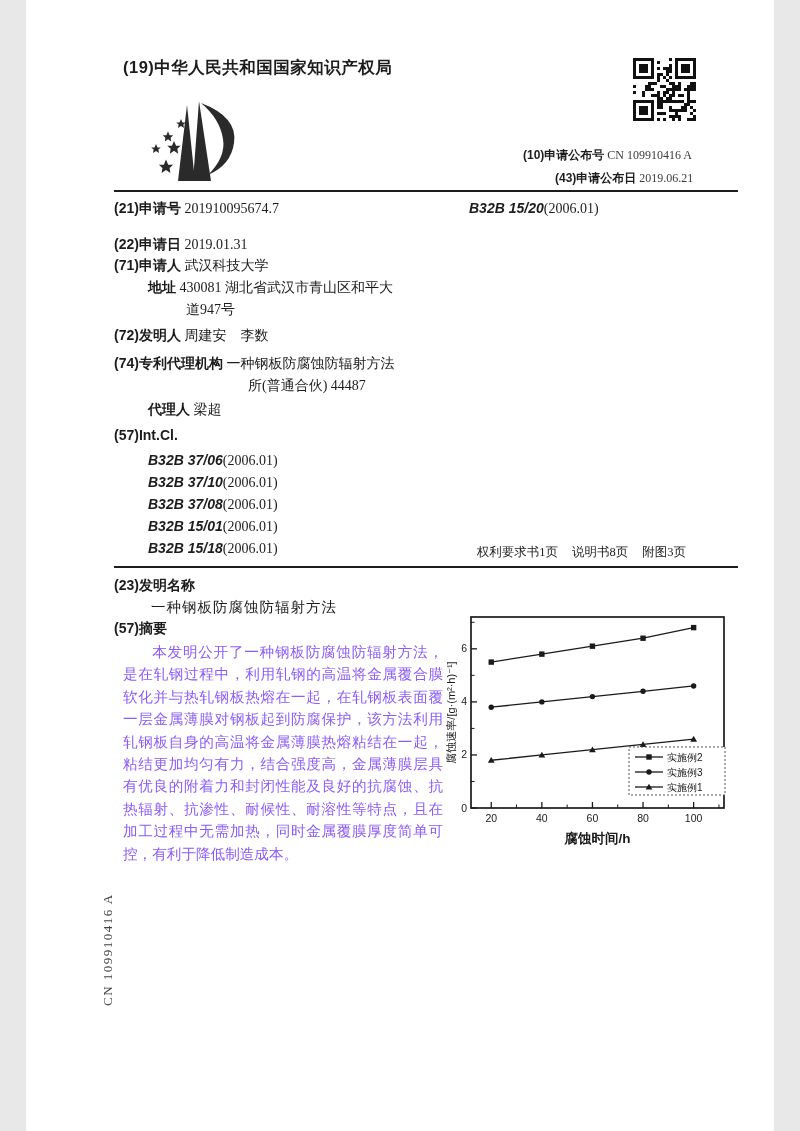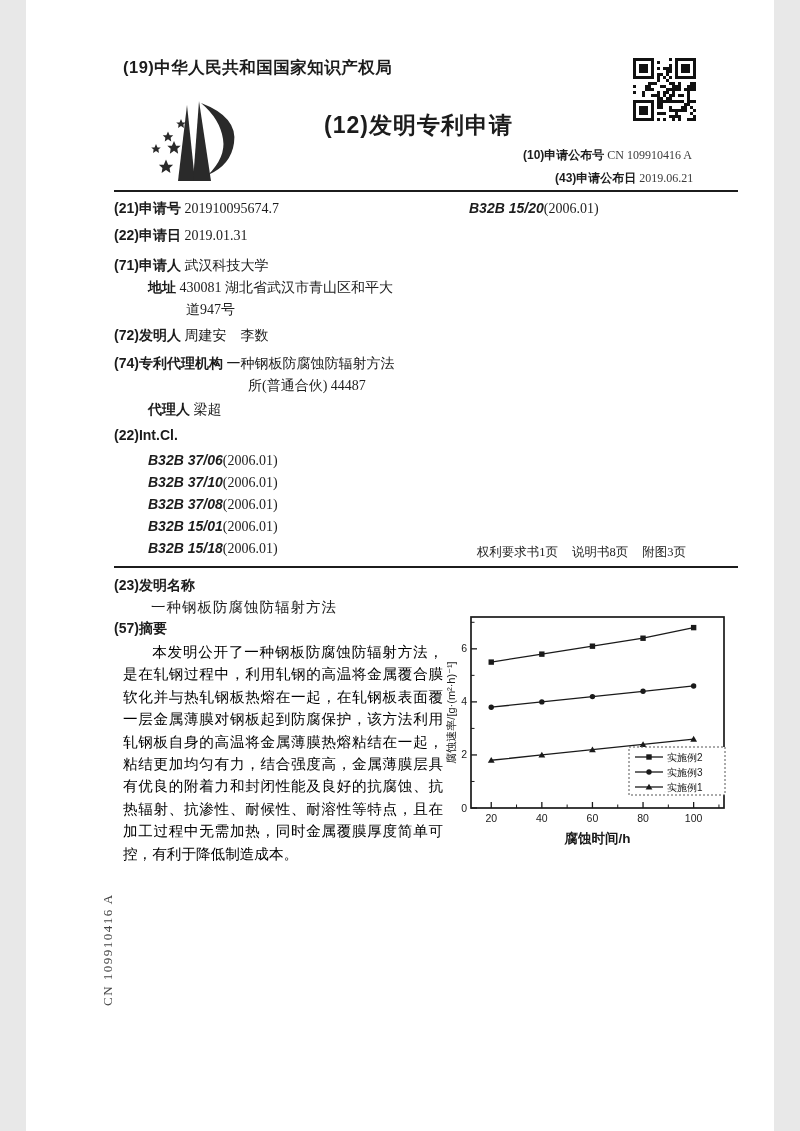--- a/index.html
+++ b/index.html
@@ -17,21 +17,21 @@
   .pub-line{left:497px;font-size:12px;white-space:nowrap;}
   .pub-line .val{color:#3a3a3a;}
   .hrule{left:88px;width:624px;height:2px;background:#1c1c1c;}
   .row{font-size:14px;white-space:nowrap;}
   .code-it{font-style:italic;font-weight:bold;font-family:"Liberation Sans","DejaVu Sans",sans-serif;}
   .code-ver{font-style:normal;font-weight:normal;}
   .pages-info{right:88px;top:544px;font-size:12.5px;text-align:right;}
   .pages-info span{margin-left:14px;}
   .abstract{
     left:97px;top:641px;width:320px;font-size:14.6px;line-height:22.4px;
-    text-align:justify;text-indent:2em;color:#000000;
+    text-align:justify;text-indent:2em;color:#8b5cf6;
   }
   .sidebar-num{
     left:74px;top:1006px;transform:rotate(-90deg);transform-origin:0 0;
     font-size:13px;letter-spacing:1.5px;color:#444;white-space:nowrap;
     font-family:"Liberation Serif","DejaVu Serif",serif;
   }
   .title-main{left:125px;top:598px;font-size:14.5px;letter-spacing:1px;}
   svg text{font-family:"Liberation Sans","DejaVu Sans",sans-serif;}
 </style>
 </head>
@@ -52,21 +52,20 @@
         <path d="M53,10 Q90,24 86,50 Q83,72 60,82 Q78,64 75,46 Q72,26 53,10 Z"></path>
         <use href="#star" transform="translate(33,31) scale(5)"></use>
         <use href="#star" transform="translate(20,44) scale(5.5)"></use>
         <use href="#star" transform="translate(8,56) scale(5)"></use>
         <use href="#star" transform="translate(26,55) scale(7)"></use>
         <use href="#star" transform="translate(18,74) scale(7.5)"></use>
       </g>
     </svg>
   </div>
 
-  <div class="abs doc-title lbl">(12)发明专利申请</div>
 
   <div class="abs" style="left:607px;top:58px;">
     <svg id="qr-svg" width="66" height="66" viewBox="0 0 66 66">
         <rect x="36" y="0" width="3" height="3" fill="#111"></rect>
         <rect x="24" y="3" width="3" height="3" fill="#111"></rect>
         <rect x="36" y="6" width="3" height="3" fill="#111"></rect>
         <rect x="24" y="9" width="3" height="3" fill="#111"></rect>
         <rect x="30" y="9" width="3" height="3" fill="#111"></rect>
         <rect x="33" y="9" width="3" height="3" fill="#111"></rect>
         <rect x="36" y="9" width="3" height="3" fill="#111"></rect>
@@ -293,21 +292,21 @@
   <div class="abs hrule" style="top:190px;"></div>
 
   <div class="abs row" style="left:88px;top:200px;">
     <span class="lbl">(21)申请号</span>
     <span class="val">201910095674.7</span>
   </div>
   <div class="abs row" style="left:443px;top:200px;">
     <span class="code-it">B32B 15/20</span><span class="code-ver val">(2006.01)</span>
   </div>
 
-  <div class="abs row" style="left:88px;top:227px;">
+  <div class="abs row" style="left:88px;top:236px;">
     <span class="lbl">(22)申请日</span>
     <span class="val">2019.01.31</span>
   </div>
 
   <div class="abs row" style="left:88px;top:257px;">
     <span class="lbl">(71)申请人</span>
     <span class="val">武汉科技大学</span>
   </div>
   <div class="abs row" style="left:122px;top:279px;">
     <span class="lbl">地址</span>
@@ -323,21 +322,21 @@
   <div class="abs row" style="left:88px;top:355px;">
     <span class="lbl">(74)专利代理机构</span>
     <span class="val">一种钢板防腐蚀防辐射方法</span>
   </div>
   <div class="abs row val" style="left:222px;top:377px;">所(普通合伙) 44487</div>
   <div class="abs row" style="left:122px;top:401px;">
     <span class="lbl">代理人</span>
     <span class="val">梁超</span>
   </div>
 
-  <div class="abs row lbl" style="left:88px;top:427px;">(22)Int.Cl.</div>
+  <div class="abs row lbl" style="left:88px;top:427px;">(57)Int.Cl.</div>
   <div class="abs row" style="left:122px;top:452px;">
     <span class="code-it">B32B 37/06</span><span class="code-ver val">(2006.01)</span>
   </div>
   <div class="abs row" style="left:122px;top:474px;">
     <span class="code-it">B32B 37/10</span><span class="code-ver val">(2006.01)</span>
   </div>
   <div class="abs row" style="left:122px;top:496px;">
     <span class="code-it">B32B 37/08</span><span class="code-ver val">(2006.01)</span>
   </div>
   <div class="abs row" style="left:122px;top:518px;">

